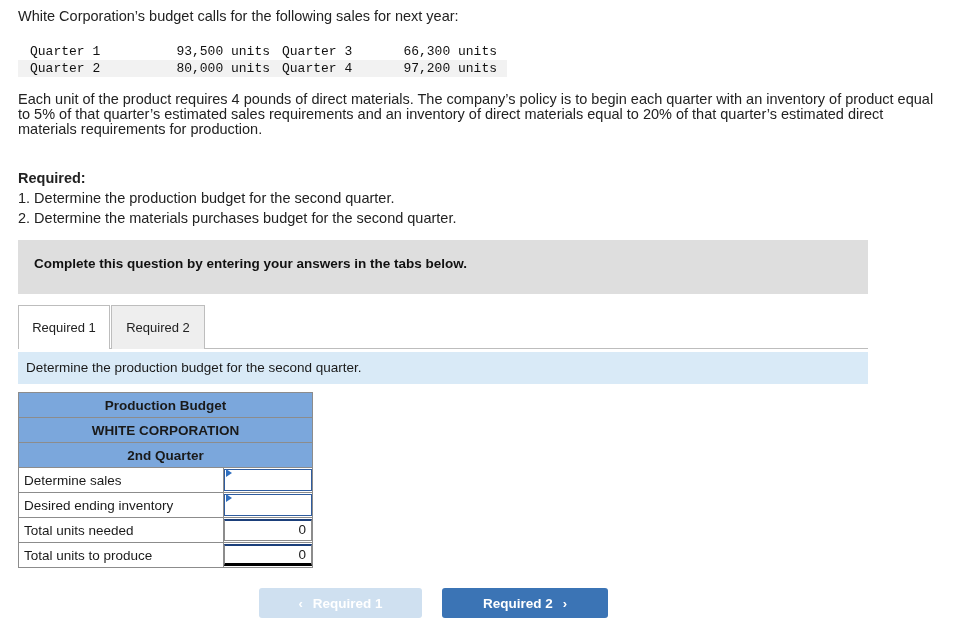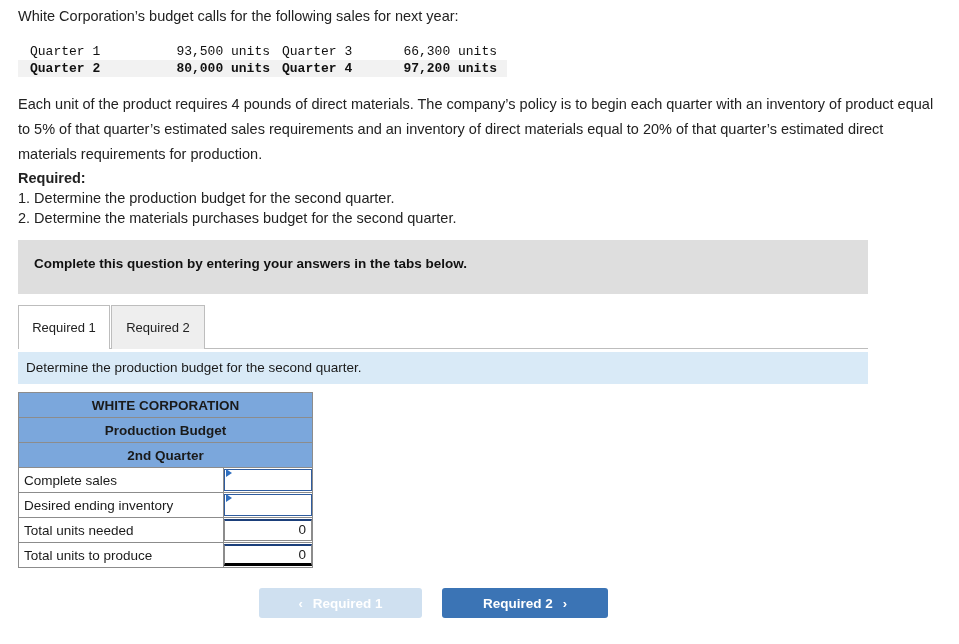--- a/index.html
+++ b/index.html
@@ -16,29 +16,29 @@
     font-size:14.5px;line-height:20px;color:#222;
   }
   
   .qtable{
     position:absolute;left:18px;top:43px;
     border-collapse:collapse;
     font-family:"Liberation Mono", monospace;
     font-size:13px;color:#111;
   }
   .qtable td{padding:1px 0;white-space:pre;}
-  .qtable tr.alt{background:#f2f2f2;font-weight:bold;}
+  .qtable tr.alt{background:#f2f2f2;}
   .q-label{width:120px;padding-left:12px !important;margin-top:32px;}
   .q-val{width:120px;text-align:right;padding-right:12px !important;}
   .q-label2{width:110px;padding-left:0 !important;}
   .q-val2{width:105px;text-align:right;padding-right:10px !important;}
 
   .para{
     position:absolute;left:18px;top:92px;width:926px;
-    font-size:14.5px;line-height:25px;color:#222;
+    font-size:14.5px;line-height:15px;color:#222;
   }
   .required-block{
     position:absolute;left:18px;top:168px;width:700px;
     font-size:14.5px;line-height:20px;color:#222;
   }
   .required-block .hdr{font-weight:bold;}
 
   .banner{
     position:absolute;left:18px;top:240px;width:850px;height:54px;
     background:#dedede;
@@ -170,31 +170,31 @@
 <div class="tabline"></div>
 <div class="tabline-cover"></div>
 
 <div class="instr">
   <div class="itxt">Determine the production budget for the second quarter.</div>
 </div>
 
 <table class="btable">
   <tbody>
       <tr>
+    <td class="bhead" colspan="2">Production Budget</td>
+  </tr>
+  <tr>
     <td class="bhead" colspan="2">WHITE CORPORATION</td>
   </tr>
   <tr>
-    <td class="bhead" colspan="2">Production Budget</td>
-  </tr>
-  <tr>
     <td class="bhead" colspan="2">2nd Quarter</td>
   </tr>
 
   <tr>
-    <td class="lbl">Complete sales</td>
+    <td class="lbl">Determine sales</td>
     <td class="valcell">
       <input class="inp" type="text" value="" style="">
       <span class="tri"></span>
     </td>
   </tr>
 
   <tr>
     <td class="lbl">Desired ending inventory</td>
     <td class="valcell">
       <input class="inp" type="text" value="" style="">

